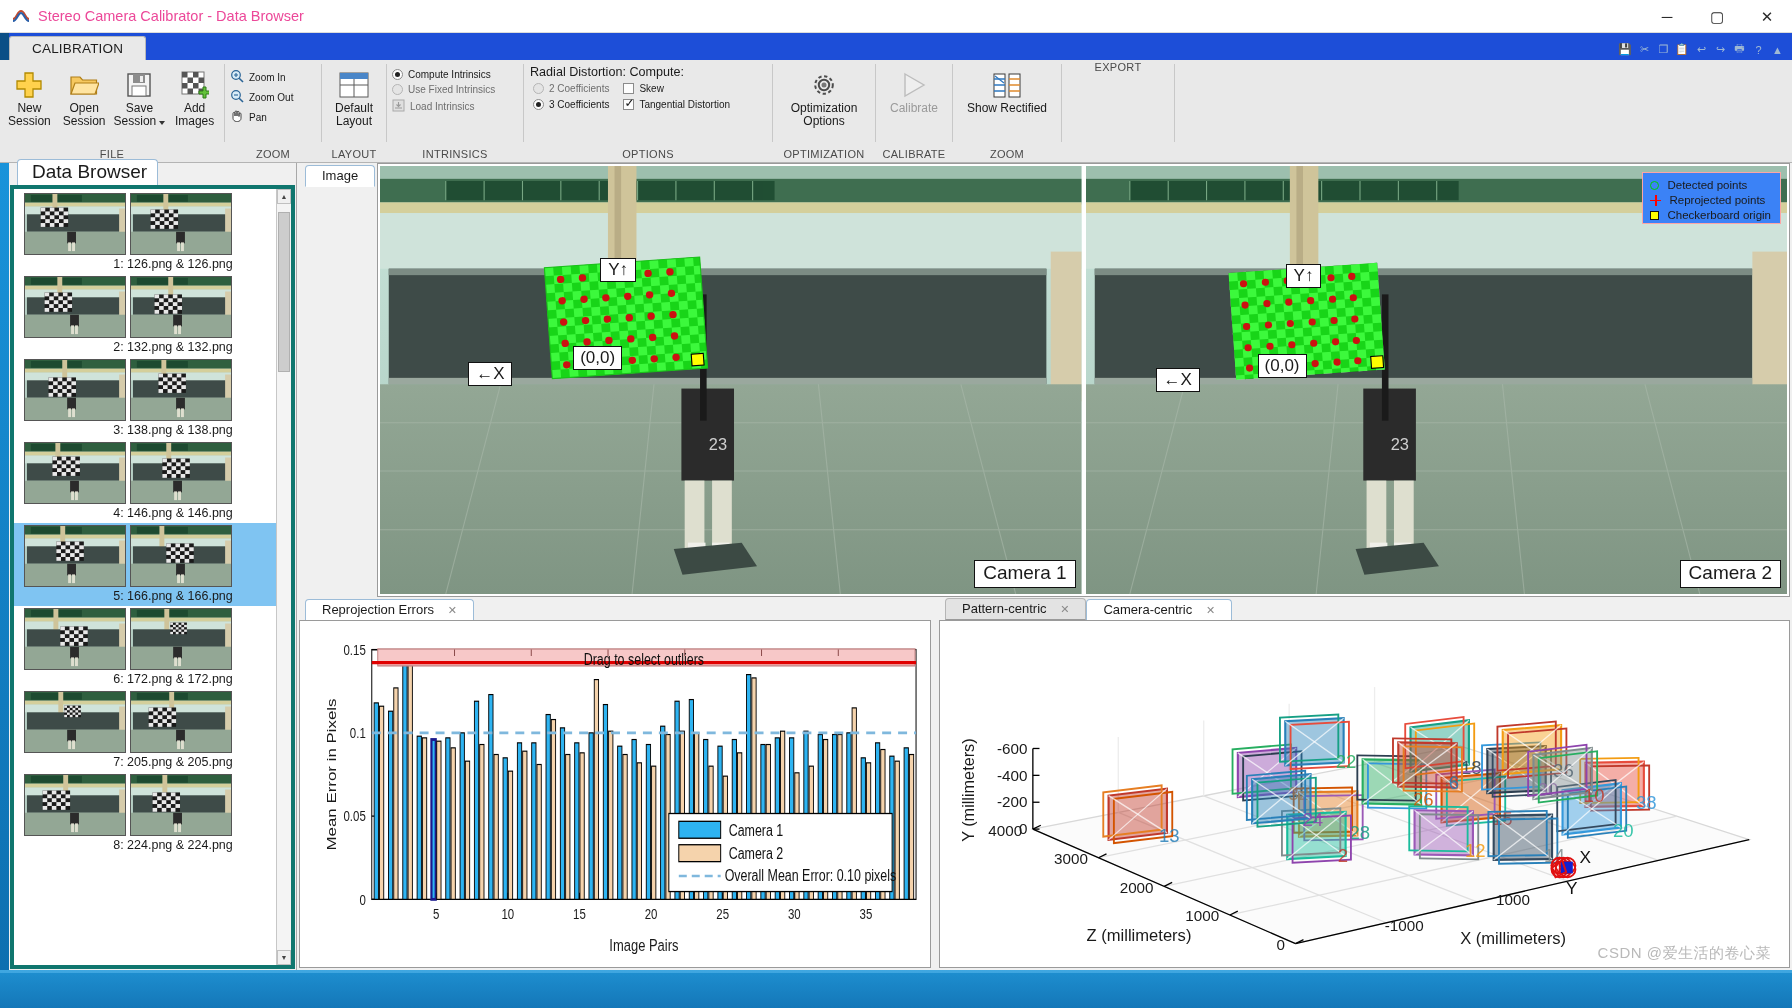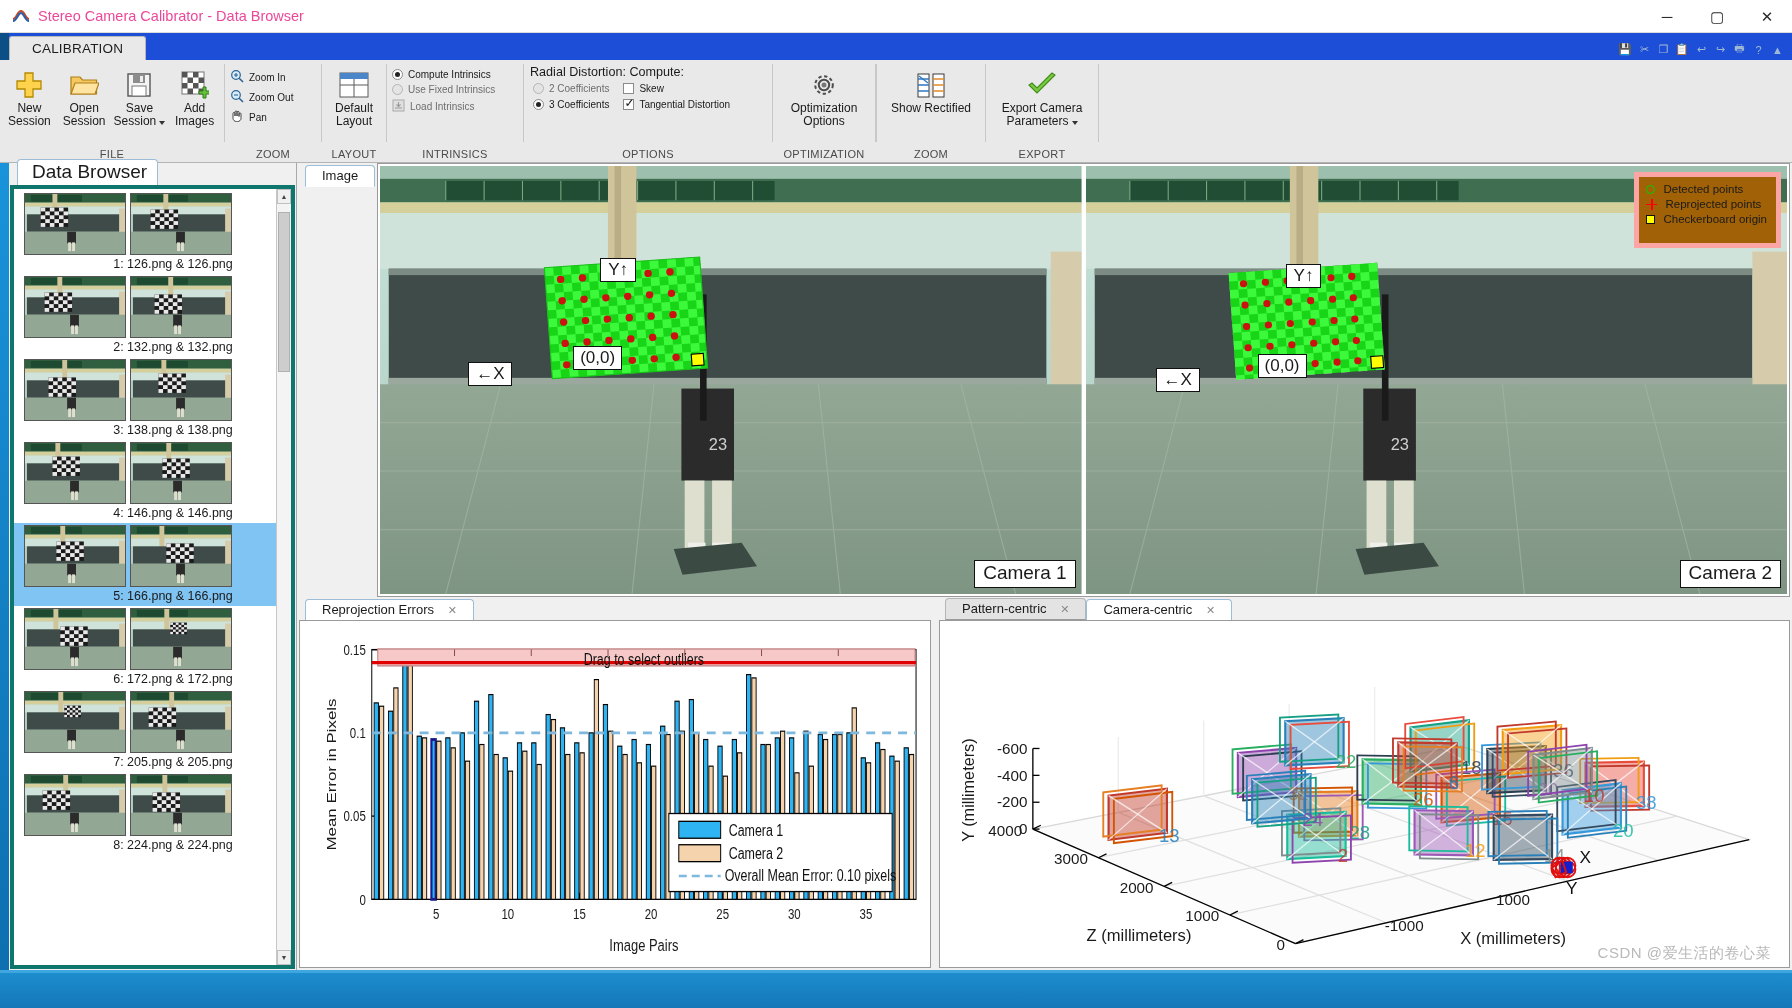--- a/index.html
+++ b/index.html
@@ -108,22 +108,22 @@
           padding:2px 16px 3px 16px; font-size:13px; border-top-left-radius:4px;
           border-top-right-radius:4px; position:relative; top:1px; }
   .ptab.inactive { background:#e3e3e3; border-color:#b5b5b5; border-bottom:1px solid #9a9a9a; top:0;}
   .ptab .x { margin-left:10px; color:#8a8a8a; font-size:11px; }
   .imgbody { flex:1; border:1px solid #9a9a9a; margin:0 2px; background:#fff;
              display:flex; gap:4px; padding:2px; overflow:hidden; position:relative; }
   .camview { flex:1; position:relative; overflow:hidden; }
   .camlabel { position:absolute; right:6px; bottom:6px; background:#fff;
               border:1px solid #111; font-size:19px; padding:1px 8px 3px 8px; }
 
-  .ptlegend { position:absolute; right:6px; top:6px; background:#a16207; border:5px solid #fca5a5;
-              padding:5px 9px 16px 7px; font-size:11.5px; line-height:15px; z-index:5; }
+  .ptlegend { position:absolute; right:6px; top:6px; background:#3b82f6; border:1px solid #fca5a5;
+              padding:5px 9px 0 7px; font-size:11.5px; line-height:15px; z-index:5; }
   .ptlegend div { display:flex; align-items:center; gap:8px; white-space:nowrap;}
   .lg-circ { width:9px;height:9px;border:1.6px solid #00d000;border-radius:50%; flex:none;}
   .lg-plus { width:11px;height:11px; flex:none; position:relative;}
   .lg-plus::before,.lg-plus::after{content:"";position:absolute;background:#f00;}
   .lg-plus::before{left:4.5px;top:0;width:1.6px;height:11px;}
   .lg-plus::after{top:4.5px;left:0;height:1.6px;width:11px;}
   .lg-sq { width:9px;height:9px;background:#ff0;border:1.3px solid #111; flex:none;}
 
   
   .plotrow { flex:1; display:flex; gap:4px; padding-bottom:2px; min-height:0;}
@@ -358,20 +358,33 @@
           </svg>
         </span>
         <span class="lbl">Optimization</span>
         <span class="lbl">Options</span>
       </div>
     </div>
     <div class="gname">OPTIMIZATION</div>
   </div>
   <div class="rsep"></div>
 
+  <div class="rgroup" style="width:76px">
+    <div class="gbody" style="justify-content:center">
+      <div class="bigbtn" style="width:70px; color:#9a9a9a">
+        <span class="ico">
+          <svg width="30" height="28" viewBox="0 0 30 28">
+              <path d="M6 3 L25 14 L6 25 z" fill="#efefef" stroke="#bdbdbd" stroke-width="1.4"></path>
+            </svg>
+        </span>
+        <span class="lbl">Calibrate</span>
+      </div>
+    </div>
+    <div class="gname">CALIBRATE</div>
+  </div>
   <div class="rsep"></div>
 
   <div class="rgroup" style="width:108px">
     <div class="gbody" style="justify-content:center">
       <div class="bigbtn" style="width:100px">
         <span class="ico">
           <svg width="30" height="27" viewBox="0 0 30 27">
             <rect x="2" y="2" width="11" height="23" fill="#fff" stroke="#3a3a3a"></rect>
             <rect x="17" y="2" width="11" height="23" fill="#fff" stroke="#3a3a3a"></rect>
             <path d="M2 7 h11 M2 13 h11 M2 19 h11" stroke="#2f78c0" stroke-width="1.6"></path>
@@ -380,33 +393,20 @@
           </svg>
         </span>
         <span class="lbl">Show Rectified</span>
       </div>
     </div>
     <div class="gname">ZOOM</div>
   </div>
   <div class="rsep"></div>
 
   <div class="rgroup" style="width:112px">
-    <div class="gbody" style="justify-content:center">
-      <div class="bigbtn" style="width:106px">
-        <span class="ico">
-          <svg width="32" height="26" viewBox="0 0 32 26">
-              <path d="M3 13 L11 21 L29 3 L26 1 L11 16 L6 11 z" fill="#7ac943" stroke="#3f8c17" stroke-width="1.1"></path>
-            </svg>
-        </span>
-        <span class="lbl">Export Camera</span>
-        <span class="lbl">
-          <span>Parameters</span><i class="caret"></i>
-        </span>
-      </div>
-    </div>
     <div class="gname">EXPORT</div>
   </div>
   <div class="rsep"></div>
 </div>
 
 <div class="workarea">
   <div class="sidebarblue"></div>
 
   <div class="browser">
     <div class="brow-tabbar">

